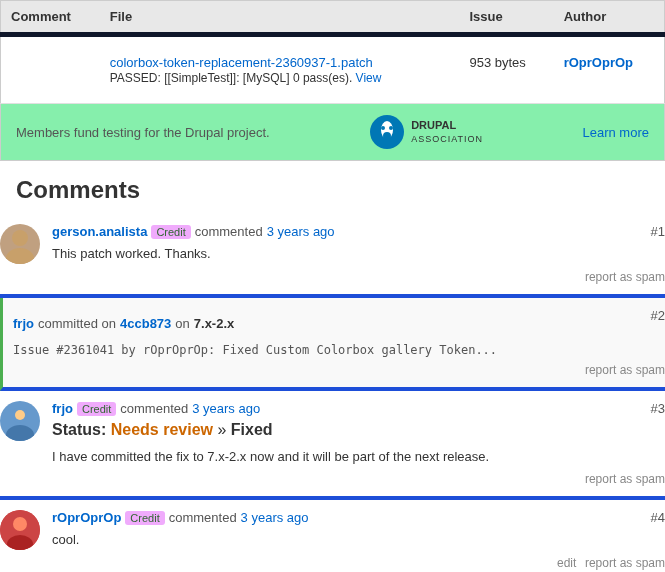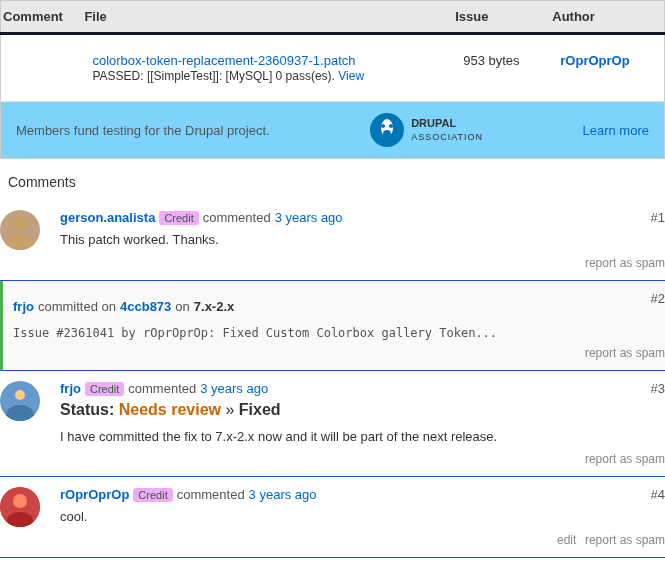--- a/index.html
+++ b/index.html
@@ -13,23 +13,23 @@
 
     
     .file-table {
       width: 100%;
       border-collapse: collapse;
       border: 1px solid #ccc;
     }
     .file-table th {
       background: #e8e8e8;
       text-align: left;
-      padding: 8px 2px;
-      font-weight: bold;
-      border-bottom: 3px solid #0f172a;
+      padding: 8px 10px;
+      font-weight: bold;
+      border-bottom: 5px solid #0f172a;
       font-size: 13px;
     }
     .file-table td {
       padding: 18px 10px;
       vertical-align: top;
     }
     .file-table tr td {
       border-bottom: 1px solid #e0e0e0;
     }
     .file-link {
@@ -41,21 +41,21 @@
       font-size: 12px;
       color: #333;
     }
     .passed-link {
       color: #0066cc;
       text-decoration: none;
     }
 
     
     .drupal-banner {
-      background: #7dd3fc;
+      background: #86efac;
       border: 1px solid #ccc;
       border-top: none;
       padding: 10px 15px;
       display: flex;
       align-items: center;
       justify-content: space-between;
     }
     .drupal-banner-text {
       font-size: 13px;
       color: #555;
@@ -67,33 +67,32 @@
       font-weight: bold;
     }
     .learn-more-link {
       color: #0066cc;
       text-decoration: none;
       font-size: 13px;
     }
 
     
     .comments-heading {
-      font-size: 14px;
-      font-weight: normal;
-      color: #333;
-      padding: 15px 0 10px 8px;
+      font-size: 24px;
+      font-weight: bold;
+      color: #333;
+      padding: 15px 0 10px 16px;
     }
 
     
     .comment-item {
       display: flex;
       padding: 10px 0;
-      border-bottom: 1px solid #1d4ed8;
+      border-bottom: 4px solid #1d4ed8;
       position: relative;
-      gap: 8px;
     }
     .comment-item.commit-style {
       background: #f9f9f9;
       border-left: 3px solid #4caf50;
       padding-left: 10px;
     }
     .avatar {
       width: 40px;
       height: 40px;
       border-radius: 50%;

